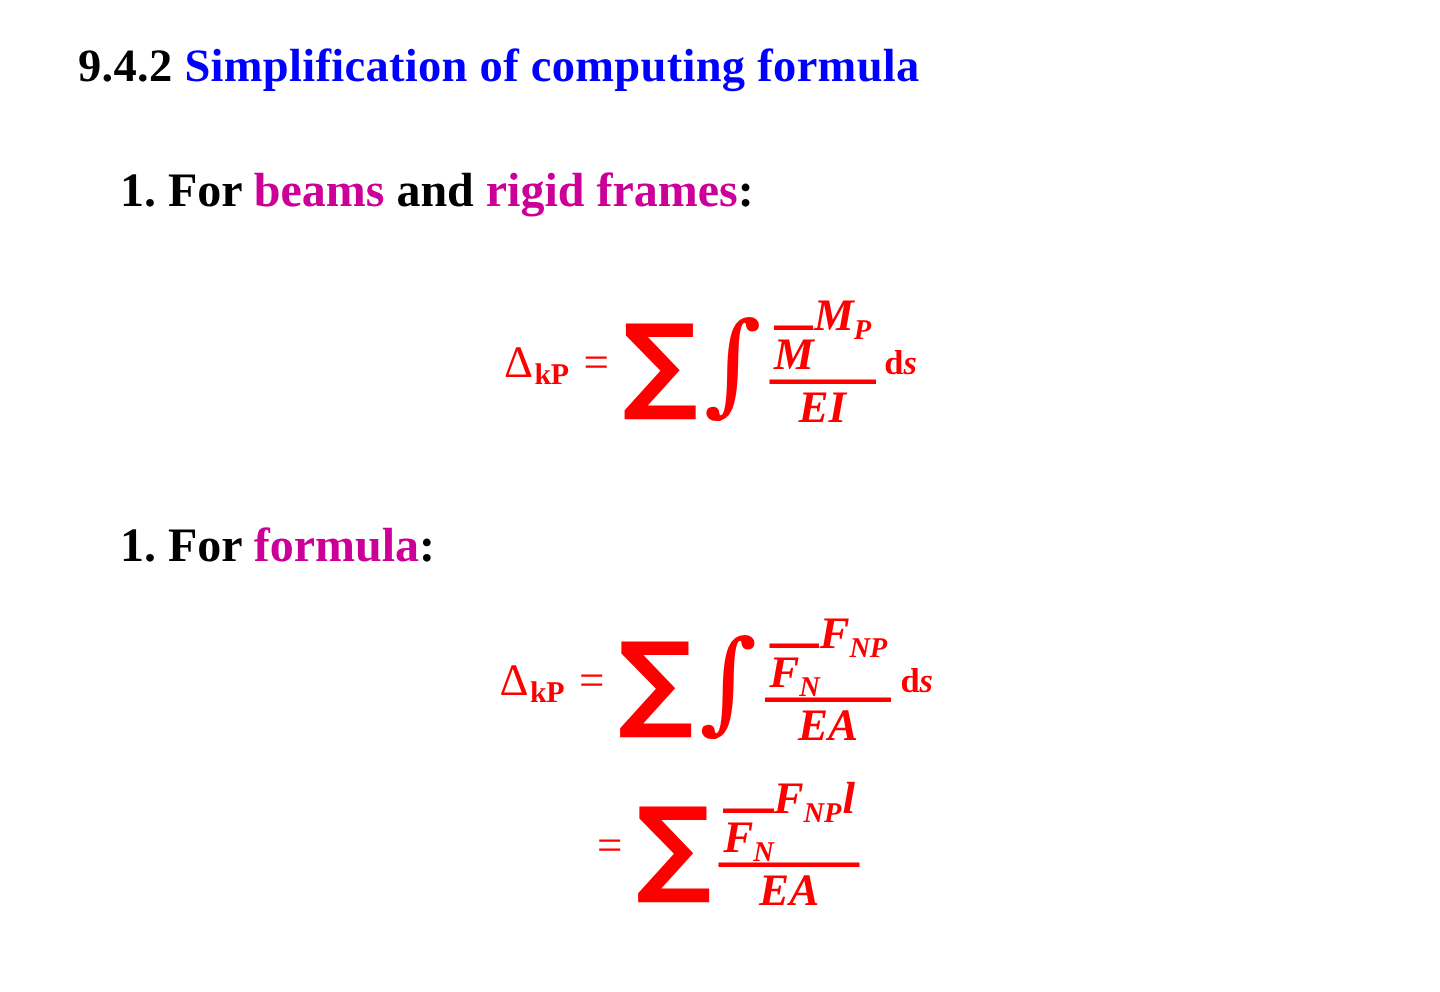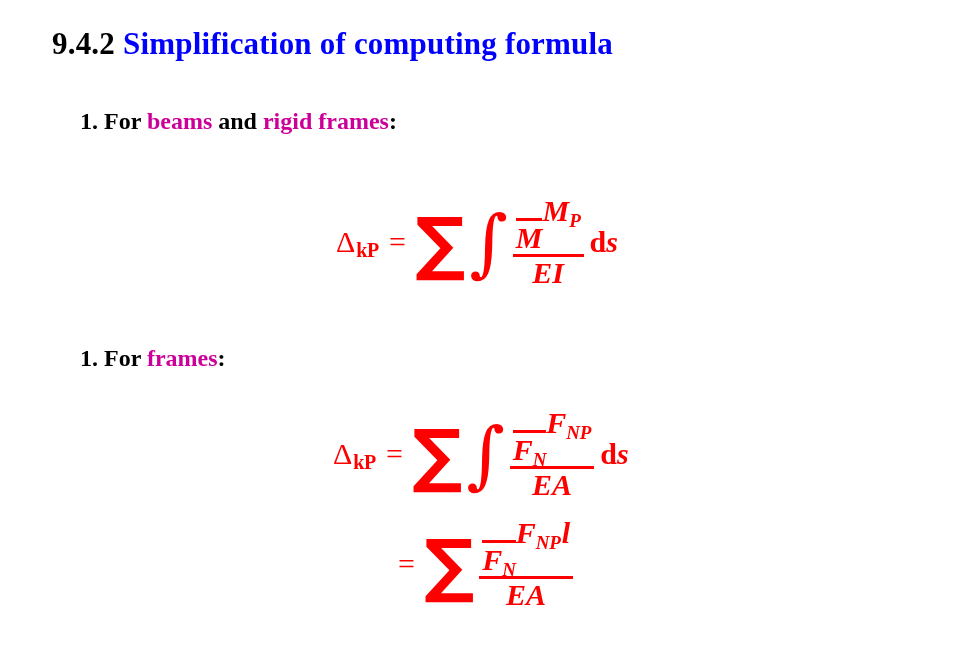--- a/index.html
+++ b/index.html
@@ -30,21 +30,21 @@
     font-weight: bold;
     letter-spacing: 0.2px;
     white-space: nowrap;
   }
   .t-num  { color: #000000; }
   .t-main { color: #0000FF; }
 
   
   .section-head {
     position: absolute;
-    font-size: 24px;
+    font-size: 32px;
     font-weight: bold;
     white-space: nowrap;
     color: #000000;
   }
   #head-1 { left: 80px; top: 108px; }
   #head-2 { left: 80px; top: 345px; }
   .kw { color: #CC0099; }
 
   
   .math {
@@ -142,21 +142,21 @@
     display: flex;
     align-items: baseline;
     justify-content: flex-start;
   }
 
   .v  { font-size: 30px; font-style: italic; font-weight: bold; line-height: 1; }
   .vs { font-size: 19px; font-style: italic; font-weight: bold;
         transform: translateY(6px); line-height: 1; letter-spacing: -0.2px; }
 
   .ds {
-    font-size: 30px;
+    font-size: 23px;
     margin-left: 3px;
     line-height: 1;
   }
   .ds .d { font-style: normal; font-weight: bold; }
   .ds .s { font-style: italic;  font-weight: bold; }
 
   .ell { font-size: 30px; font-style: italic; font-weight: bold; line-height: 1; margin-left: 1px; }
 
   
   #formula-1 { left: 336px; top: 196px; }
@@ -200,21 +200,21 @@
       <span class="den">
         <span class="v">EI</span>
       </span>
     </span>
     <span class="ds">
       <span class="d">d</span><span class="s">s</span>
     </span>
   </div>
 
   <div class="section-head" id="head-2">
-    <span>1. For </span><span class="kw">frames</span><span>:</span>
+    <span>1. For </span><span class="kw">formula</span><span>:</span>
   </div>
 
   <div class="math" id="formula-2">
     <span class="delta">
       <span>Δ</span>
         <span class="sub">kP</span>
     </span>
     <span class="eq">=</span>
     <span class="sum">∑</span>
     <span class="intg">∫</span>

